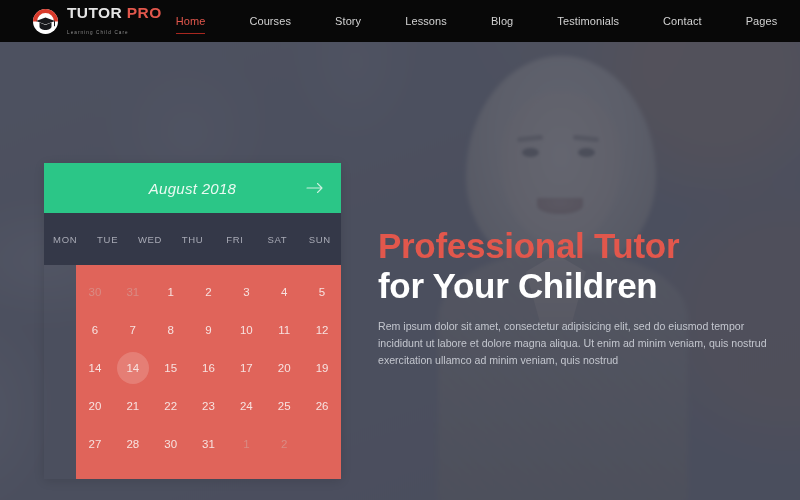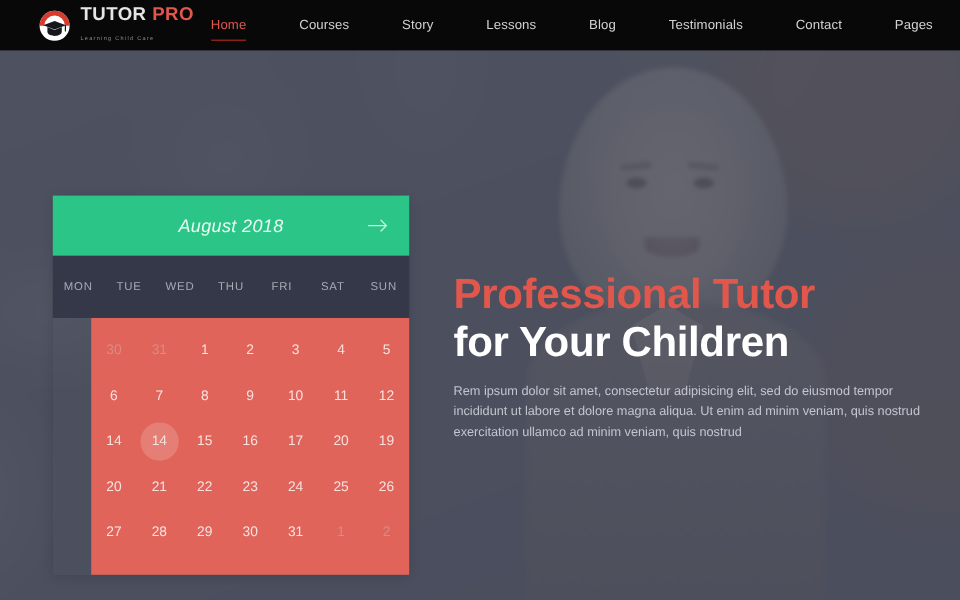--- a/index.html
+++ b/index.html
@@ -306,23 +306,20 @@
         <div class="cal-cell">
           <span>26</span>
         </div>
         <div class="cal-cell">
           <span>27</span>
         </div>
         <div class="cal-cell">
           <span>28</span>
         </div>
         <div class="cal-cell">
-          <span>29</span>
-        </div>
-        <div class="cal-cell">
           <span>30</span>
         </div>
         <div class="cal-cell">
           <span>31</span>
         </div>
         <div class="cal-cell muted">
           <span>1</span>
         </div>
         <div class="cal-cell muted">
           <span>2</span>

